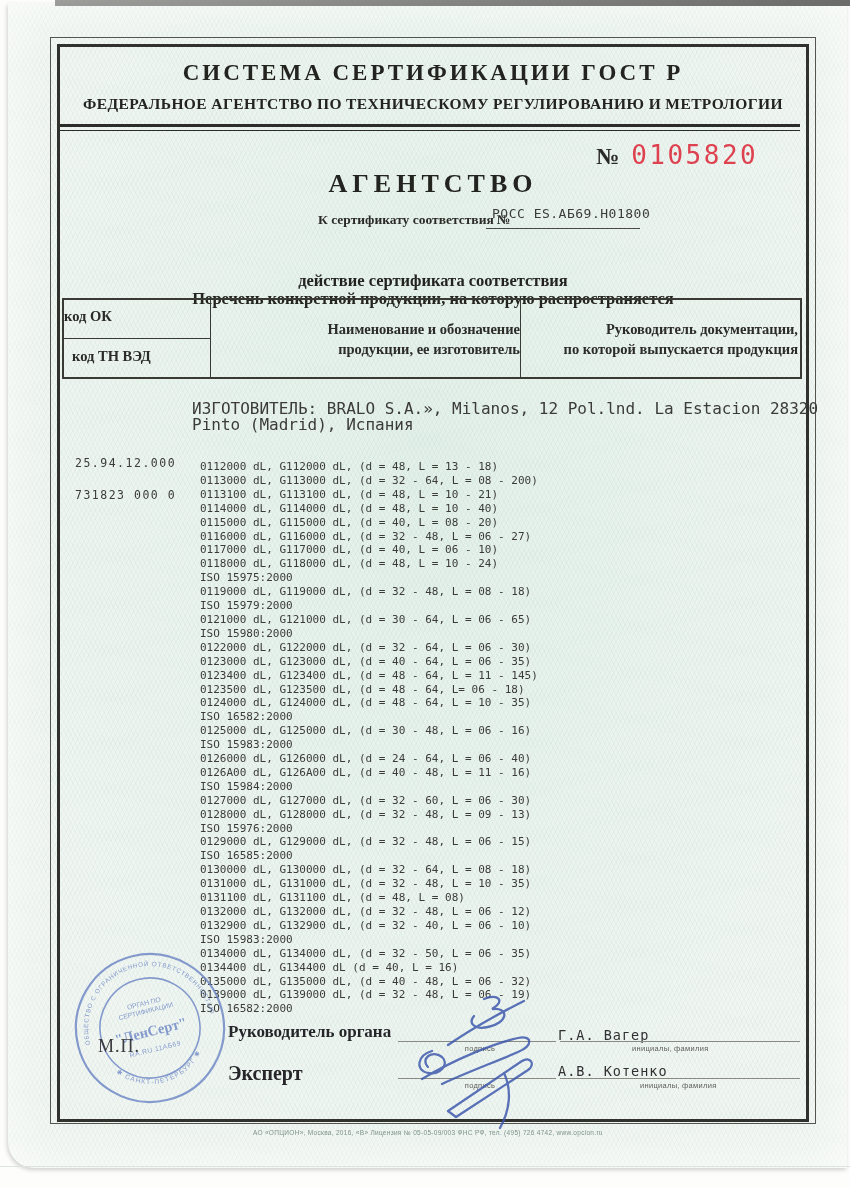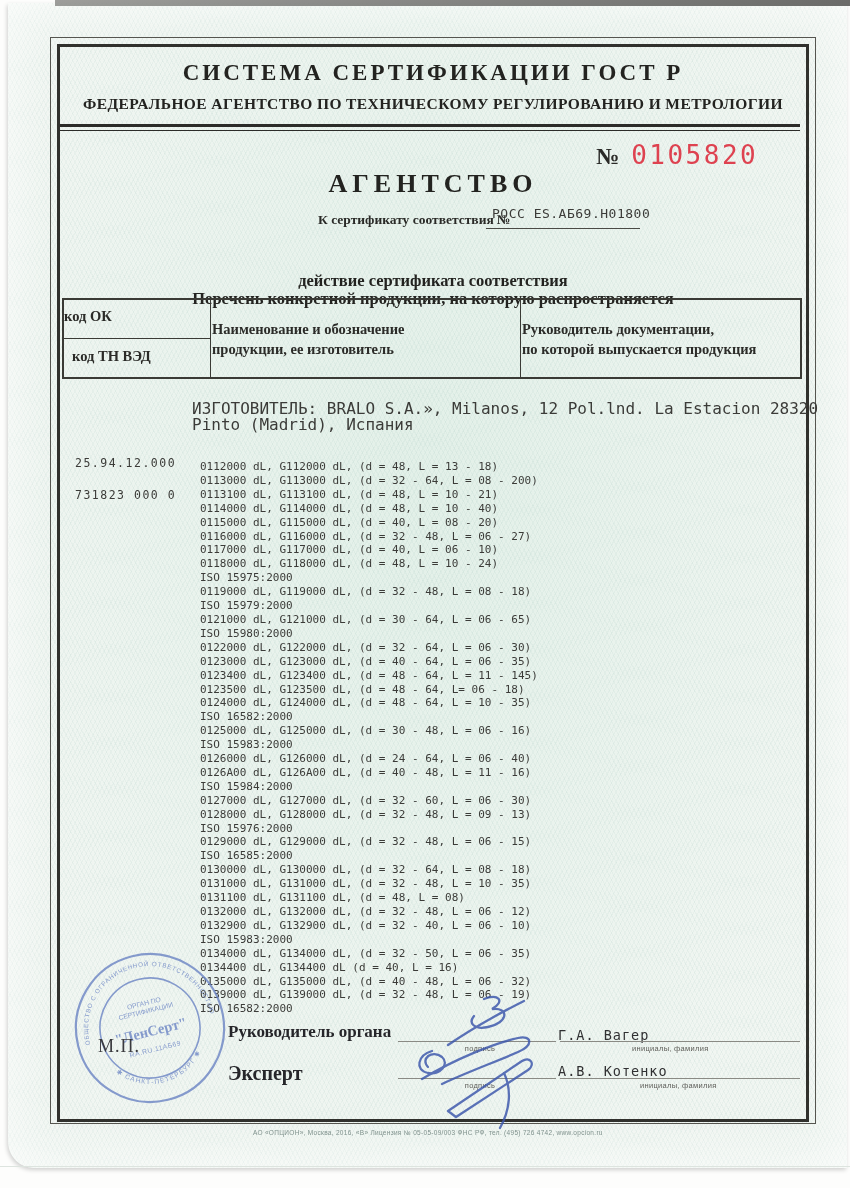--- a/index.html
+++ b/index.html
@@ -40,21 +40,21 @@
   .cert-underline{left:486px;top:228px;width:154px;border-top:1px solid #4a4a45;}
   .t-sub1{top:250px;font-size:16.5px;font-weight:bold;color:#232320;margin-top:39px;}
   .t-sub2{top:271px;font-size:16.5px;font-weight:bold;color:#232320;}
   
   .tbl{left:62px;top:298px;width:736px;height:77px;border:2px solid #3a3a35;}
   .tbl .v1{position:absolute;left:146px;top:0;bottom:0;border-left:1.5px solid #3a3a35;}
   .tbl .v2{position:absolute;left:456px;top:0;bottom:0;border-left:1.5px solid #3a3a35;}
   .tbl .hsplit{position:absolute;left:0;top:38px;width:146px;border-top:1.5px solid #3a3a35;}
   .tbl .c1a{position:absolute;left:0;top:8px;font-size:14.5px;font-weight:bold;}
   .tbl .c1b{position:absolute;left:8px;top:48px;font-size:14.5px;font-weight:bold;}
-  .tbl .c2, .tbl .c3{position:absolute;top:0;bottom:0;display:flex;flex-direction:column;justify-content:center;text-align:left;font-size:14.5px;font-weight:bold;line-height:20px;}
+  .tbl .c2, .tbl .c3{position:absolute;top:0;bottom:0;display:flex;flex-direction:column;justify-content:center;text-align:right;font-size:14.5px;font-weight:bold;line-height:20px;}
   .tbl .c2{left:148px;width:308px;}
   .tbl .c3{left:458px;width:276px;}
   
   .mono{font-family:"DejaVu Sans Mono",monospace;color:#3b3b38;}
   .mfr{left:192px;top:401px;font-size:16px;line-height:16px;white-space:pre;}
   .prod-list{left:200px;top:460px;font-size:11px;line-height:13.9px;white-space:pre;}
   .code-ok{left:75px;top:456px;font-size:11.5px;letter-spacing:1.5px;}
   .code-tnved{left:75px;top:488px;font-size:11.5px;letter-spacing:1.5px;}
   
   .sig-label1{left:228px;top:1022px;font-size:17px;font-weight:bold;color:#26262a;}

